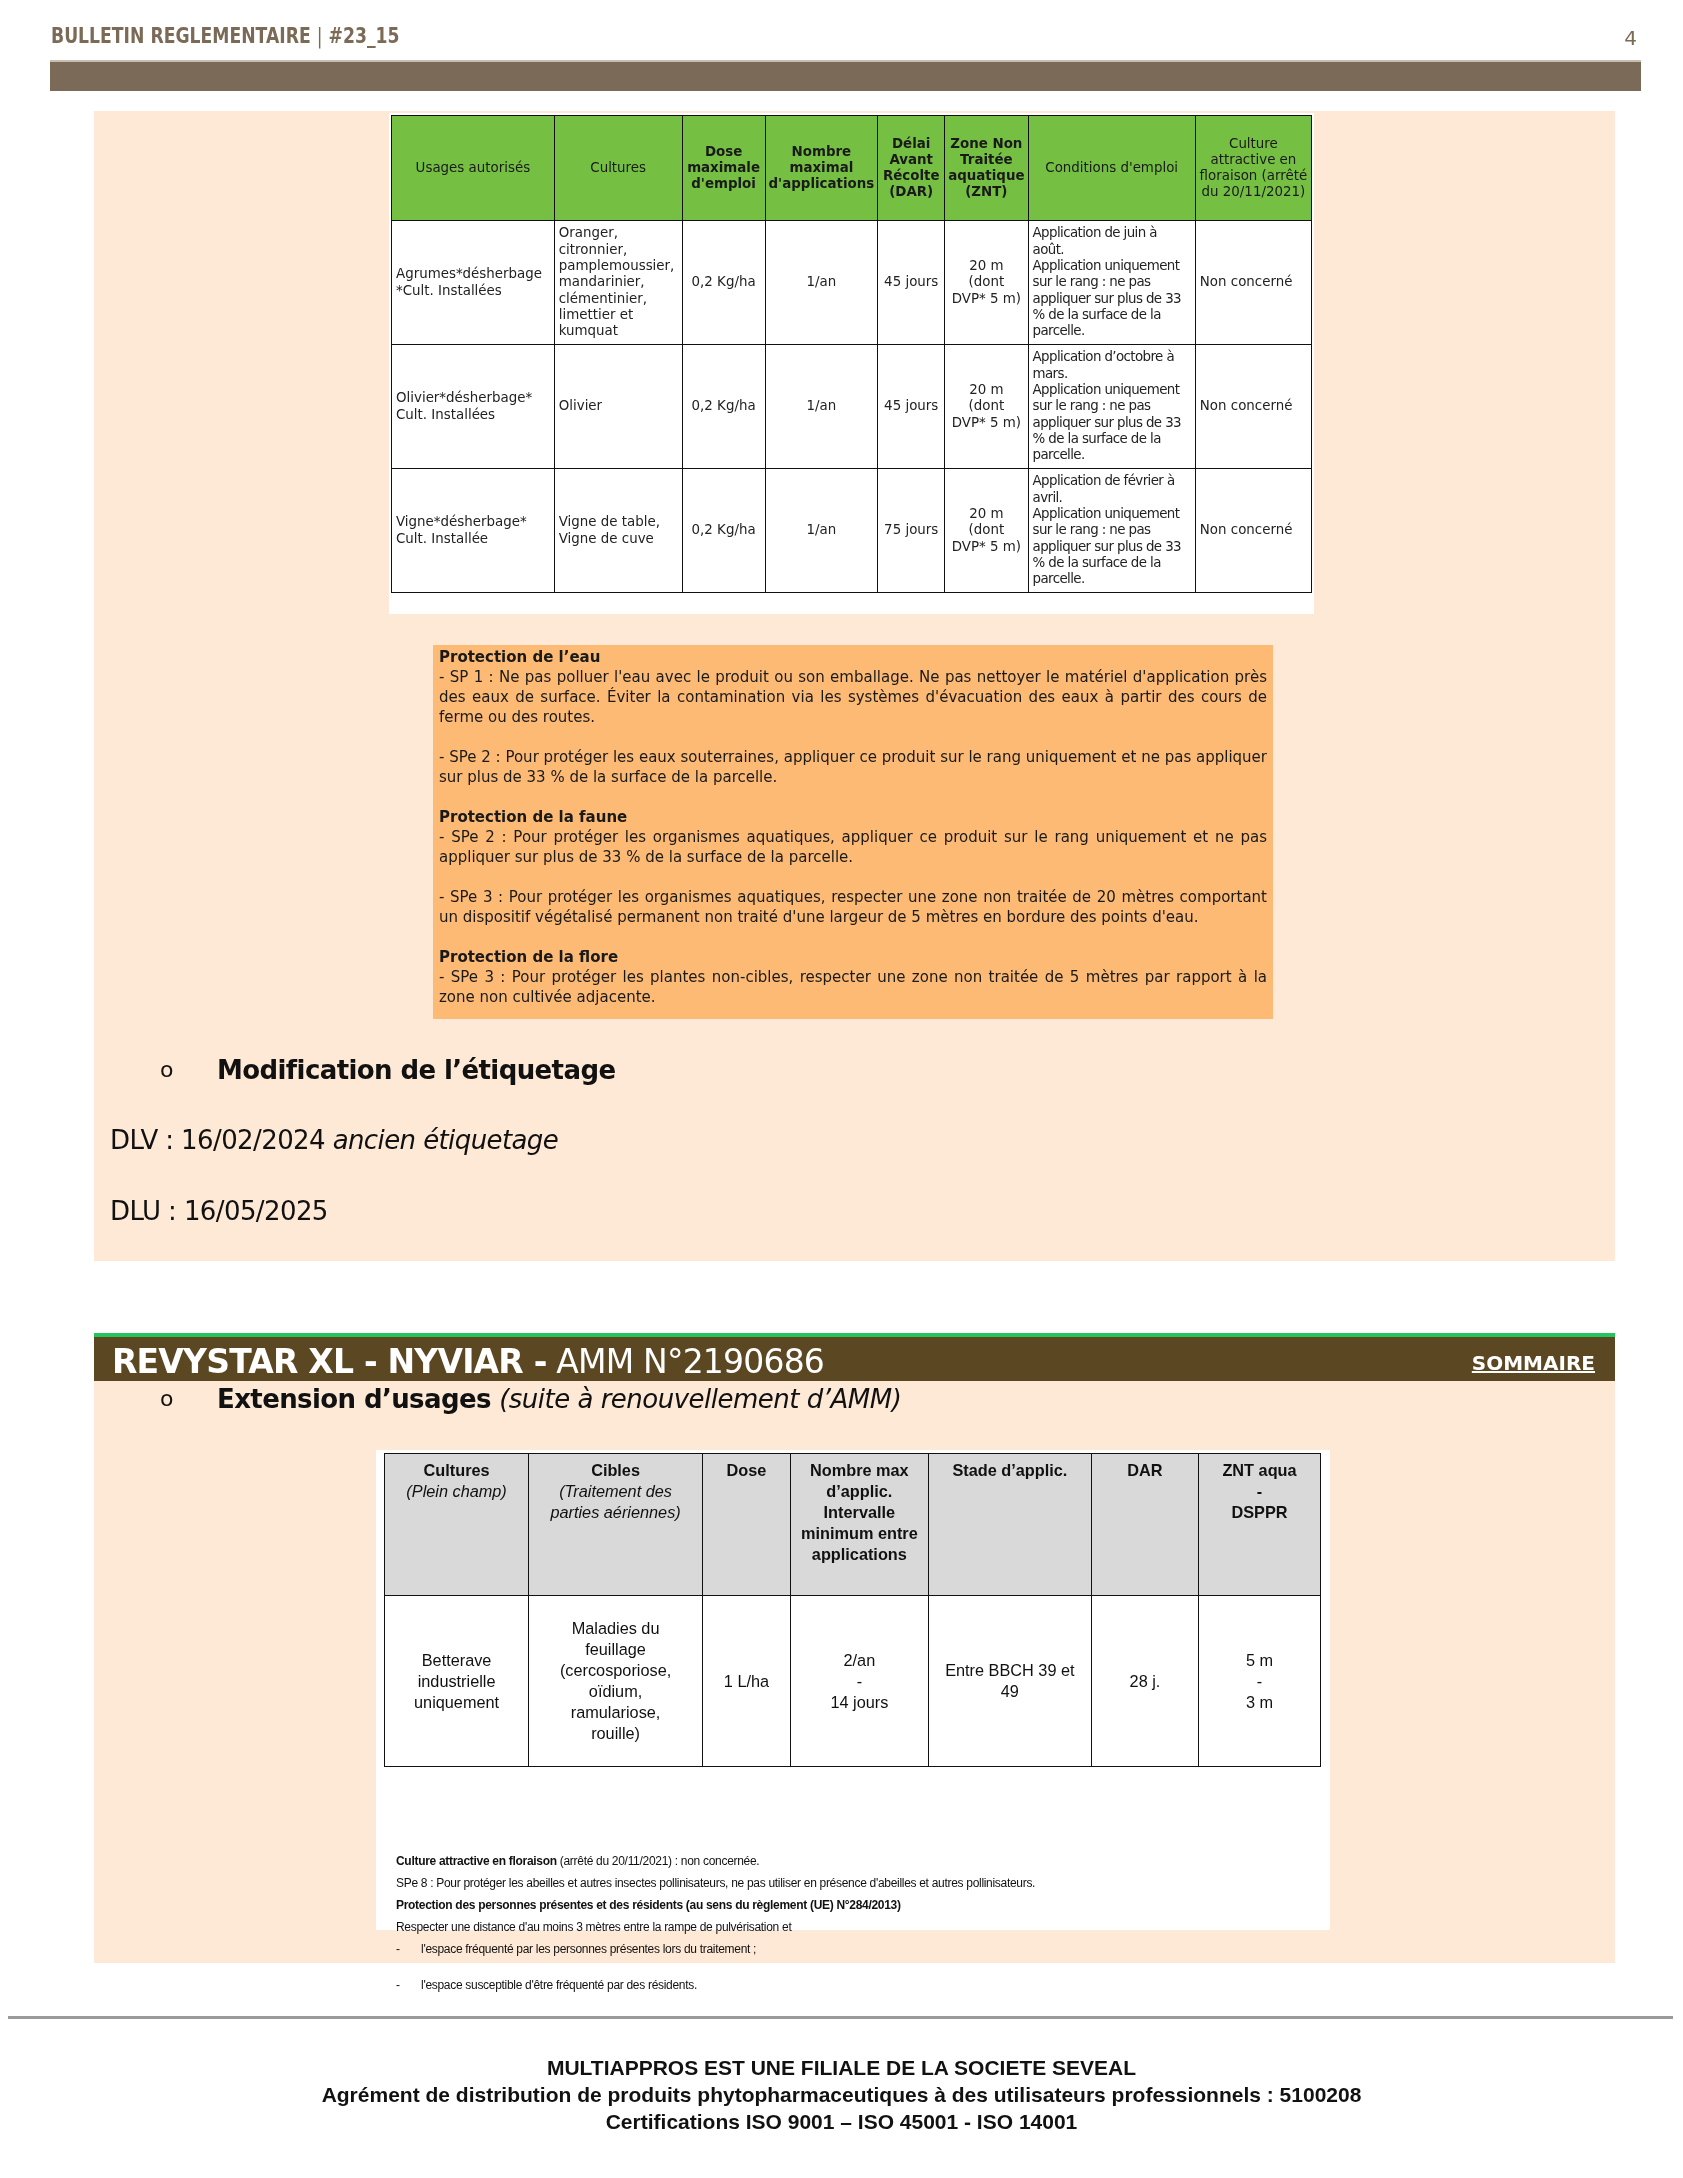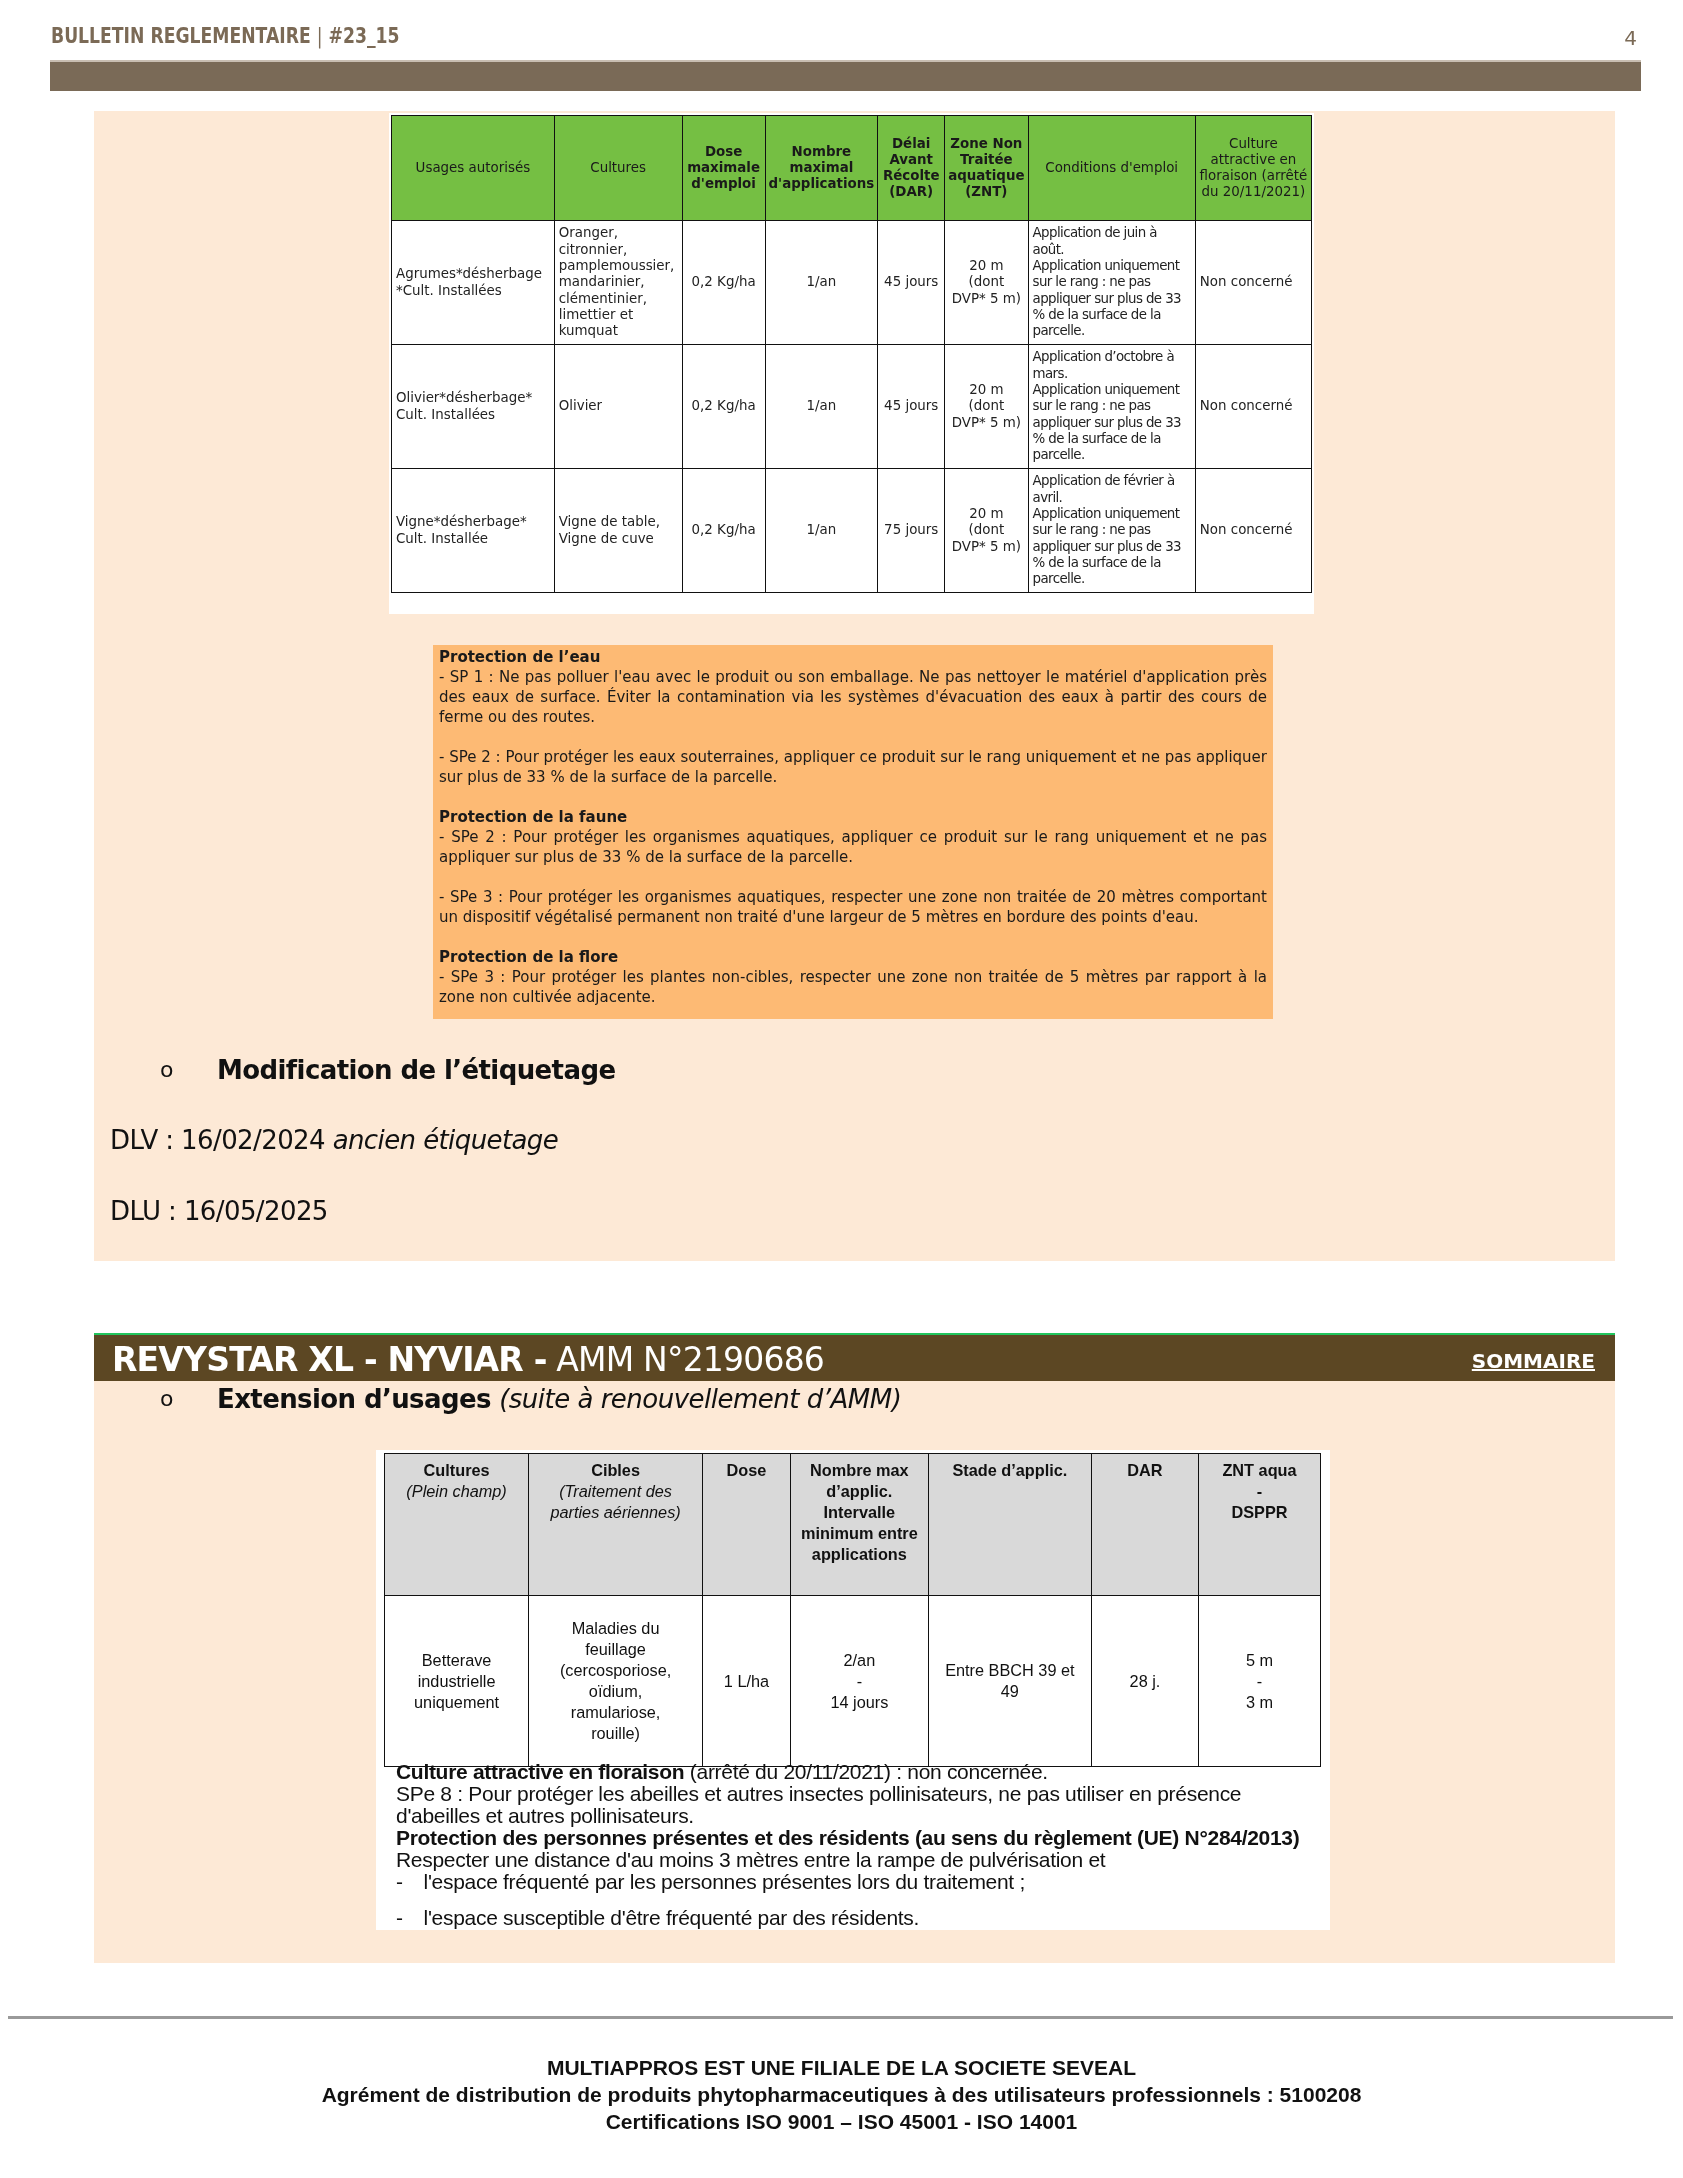--- a/index.html
+++ b/index.html
@@ -40,35 +40,35 @@
   .bullet .i { font-style: italic; font-weight: normal; letter-spacing: -0.5px; }
   .b1 { left: 160px; top: 1055px; }
   .b2 { left: 160px; top: 1384px; }
 
   .line { position: absolute; left: 110px; font-family: "DejaVu Sans", sans-serif; font-size: 26px; color: #111; letter-spacing: -0.6px; }
   .line .i { font-style: italic; }
   .dlv { top: 1125px; }
   .dlu { top: 1196px; }
 
   
-  .sect { position: absolute; left: 94px; top: 1333px; width: 1521px; height: 49px; background: #5c4723; border-top: 2px solid #22c55e; color: #fff; }
+  .sect { position: absolute; left: 94px; top: 1333px; width: 1521px; height: 49px; background: #5c4723; border-top: 4px solid #22c55e; color: #fff; }
   .sect .ttl { position: absolute; left: 18px; top: 5px; font-family: "DejaVu Sans", sans-serif; font-size: 33px; letter-spacing: -0.8px; }
   .sect .ttl b { font-weight: bold; }
   .sect .lnk { position: absolute; right: 20px; top: 14px; font-family: "DejaVu Sans", sans-serif; font-size: 20px; font-weight: bold; text-decoration: underline; color: #fff; cursor: pointer; }
 
   
   .t2 { position: absolute; left: 376px; top: 1450px; width: 954px; height: 480px; background: #fff; }
   table.grey { border-collapse: collapse; position: absolute; left: 8px; top: 3px; width: 937px; font-family: "Liberation Sans", sans-serif; font-size: 16.3px; color: #111; }
   table.grey th { background: #d9d9d9; font-weight: bold; text-align: center; vertical-align: top; padding: 6px 4px; border: 1.5px solid #111; height: 142px; line-height: 21px; }
   table.grey th .it { font-style: italic; font-weight: normal; }
   table.grey td { text-align: center; vertical-align: middle; border: 1.5px solid #111; padding: 4px; height: 171px; line-height: 21px; white-space: pre-line; }
   .g1 { width: 136px; } .g2 { width: 164px; } .g3 { width: 83px; } .g4 { width: 130px; }
   .g5 { width: 154px; } .g6 { width: 101px; } .g7 { width: 115px; }
 
-  .prot2 { position: absolute; left: 396px; top: 1761px; width: 921px; font-family: "Liberation Sans", sans-serif; font-size: 21px; color: #111; line-height: 22px; letter-spacing: -0.3px; }
+  .prot2 { position: absolute; left: 396px; top: 1850px; width: 921px; font-family: "Liberation Sans", sans-serif; font-size: 12px; color: #111; line-height: 22px; letter-spacing: -0.3px; }
   .prot2 .h { font-weight: bold; }
   .prot2 .dash { display: inline-block; width: 22px; }
   .prot2 .gap { height: 14px; }
 
   
   .ftr-line { position: absolute; left: 8px; top: 2016px; width: 1665px; height: 3px; background: #9a9a9a; }
   .ftr { position: absolute; left: 0; top: 2054px; width: 1683px; text-align: center; font-family: "Liberation Sans", sans-serif; font-weight: bold; font-size: 21px; line-height: 27px; color: #111; }
 </style>
 </head>
 <body>

